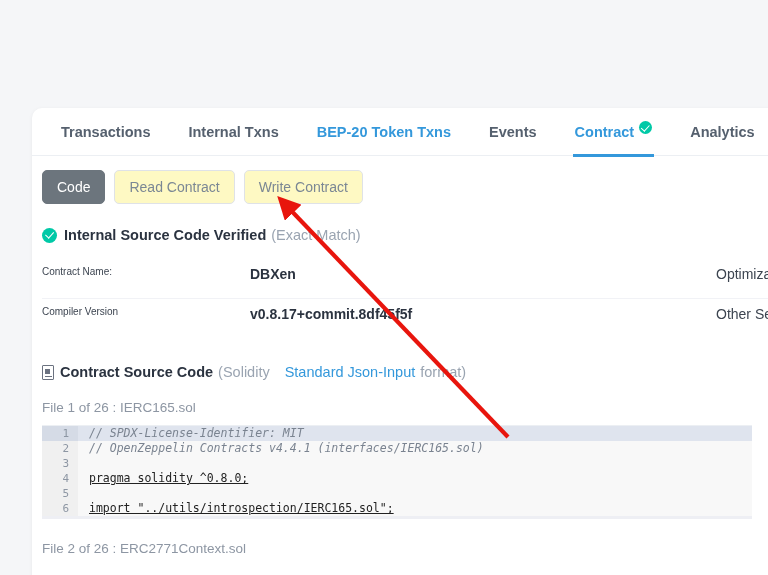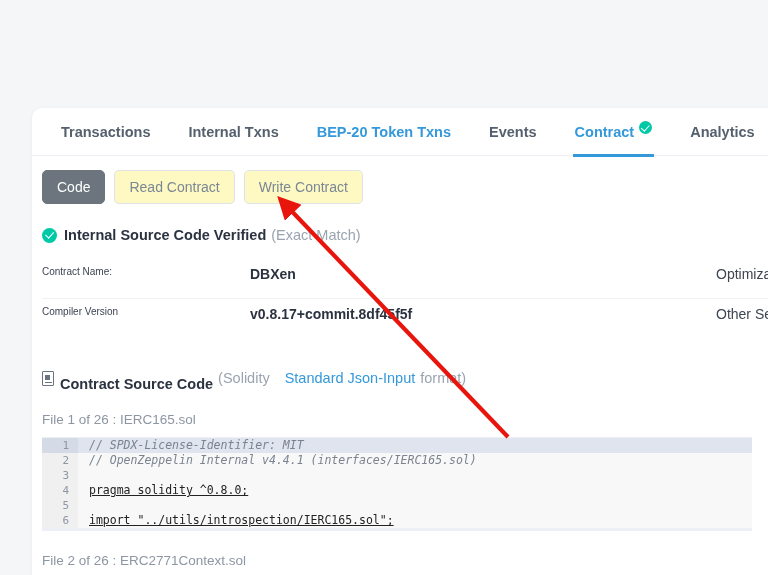--- a/index.html
+++ b/index.html
@@ -170,21 +170,21 @@
     width: 5px; height: 5px;
     background: #6b7280;
   }
   .file-icon .sheet::after {
     content: "";
     position: absolute;
     left: 1.5px; top: 10px;
     width: 7px; height: 1.3px;
     background: #6b7280;
   }
-  .src-title { font-weight: bold; color: #2b3340; margin-top: 12px; }
+  .src-title { font-weight: bold; color: #2b3340; }
   .src-muted { color: #9aa4b1; margin-left: 5px; text-align: right; }
   .src-link { color: #3498db; cursor: pointer; }
   .file-line {
     margin-top: 20px;
     font-size: 13.5px;
     color: #8d96a3;
   }
 
   
   .codeblock {
@@ -310,21 +310,21 @@
       <div class="file-line">File 1 of 26 : IERC165.sol</div>
     </div>
 
     <div class="codeblock">
       <div class="cline hl">
         <span class="gutter">1</span>
         <span class="ccode c-comment">// SPDX-License-Identifier: MIT</span>
       </div>
       <div class="cline">
         <span class="gutter">2</span>
-        <span class="ccode c-comment">// OpenZeppelin Internal v4.4.1 (interfaces/IERC165.sol)</span>
+        <span class="ccode c-comment">// OpenZeppelin Contracts v4.4.1 (interfaces/IERC165.sol)</span>
       </div>
       <div class="cline">
         <span class="gutter">3</span>
         <span class="ccode"></span>
       </div>
       <div class="cline">
         <span class="gutter">4</span>
         <span class="ccode c-kw">pragma solidity ^0.8.0;</span>
       </div>
       <div class="cline">

